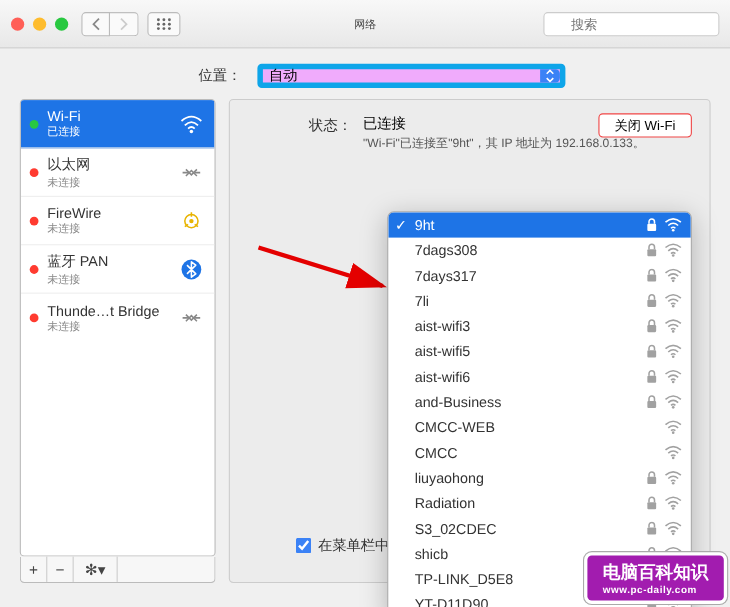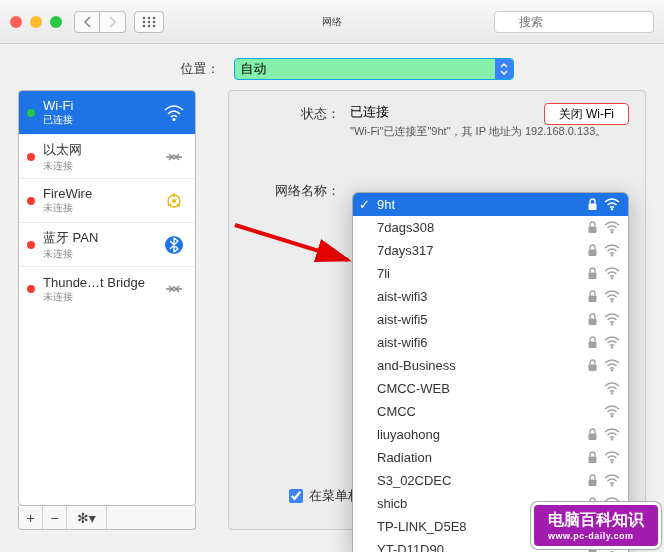--- a/index.html
+++ b/index.html
@@ -17,25 +17,25 @@
 .nav-btn:last-child { border-radius: 0 4px 4px 0; border-left: 0; }
 .grid-btn { width: 30px; height: 22px; margin-left: 8px; background: #fafafa; border: 1px solid #bbb; border-radius: 4px; display: flex; align-items: center; justify-content: center; }
 .title { position: absolute; left: 50%; transform: translateX(-50%); font-size: 10px; color: #444; }
 .search-wrap { margin-left: auto; }
 .search { width: 160px; height: 22px; border: 1px solid #ccc; border-radius: 4px; background: #fff; padding: 0 6px 0 24px; font-size: 12px; color: #888; background-image: none; position: relative; }
 .search-container { position: relative; }
 .search-ico { position: absolute; left: 6px; top: 3px; width: 14px; height: 14px; }
 
 .location-row { display: flex; align-items: center; justify-content: center; padding: 14px 0 10px; gap: 14px; }
 .location-label { font-size: 13px; color: #333; margin-left: 30px; }
-.select { width: 280px; height: 22px; background: #86efac; border: 1px solid #0ea5e9; border-radius: 4px; display: flex; align-items: center; padding: 0 6px; position: relative; font-size: 13px; text-align: center; }
+.select { width: 280px; height: 22px; background: #f0abfc; border: 5px solid #0ea5e9; border-radius: 4px; display: flex; align-items: center; padding: 0 6px; position: relative; font-size: 13px; text-align: center; }
 .select .end { position: absolute; right: 0; top: 0; width: 18px; height: 100%; background: #3b82f6; border-radius: 0 4px 4px 0; display:flex;align-items:center;justify-content:center;}
 .select .end svg{width:10px;height:14px;}
 
-.content { display: flex; padding: 0 18px 10px; gap: 32px; }
+.content { display: flex; padding: 0 18px 10px; gap: 12px; }
 
 .sidebar { width: 178px; display: flex; flex-direction: column; }
 .side-list { border: 1px solid #bbb; border-radius: 4px; background: #fff; overflow: hidden; flex: 1; }
 .side-item { height: 44px; padding: 5px 8px; display: flex; align-items: center; border-bottom: 1px solid #eee; position: relative; }
 .side-item:last-child { border-bottom: none; }
 .side-item.selected { background: #1e74e6; }
 .side-item.selected .s-title, .side-item.selected .s-sub { color: #fff; }
 .status-dot { width: 8px; height: 8px; border-radius: 50%; margin-right: 8px; flex-shrink: 0; }
 .status-dot.green { background: #28c840; }
 .status-dot.red { background: #ff3b30; }
@@ -219,23 +219,20 @@
   <div class="detail">
     <div class="row">
       <div class="lbl">状态：</div>
       <div class="val">
         <div class="status-val">已连接</div>
         <div class="status-desc">"Wi-Fi"已连接至"9ht"，其 IP 地址为 192.168.0.133。</div>
       </div>
     </div>
     <button class="btn wifi-off-btn">关闭 Wi-Fi</button>
 
-    <div class="row" style="margin-top:26px">
-      <div class="lbl">网络名称：</div>
-    </div>
 
     <label class="checkbox-row">
       <input type="checkbox" checked="" style="">
       <span>在菜单栏中显示 W</span>
     </label>
   </div>
 </div>
 
 <svg class="arrow" viewBox="0 0 130 50">
   <defs>

